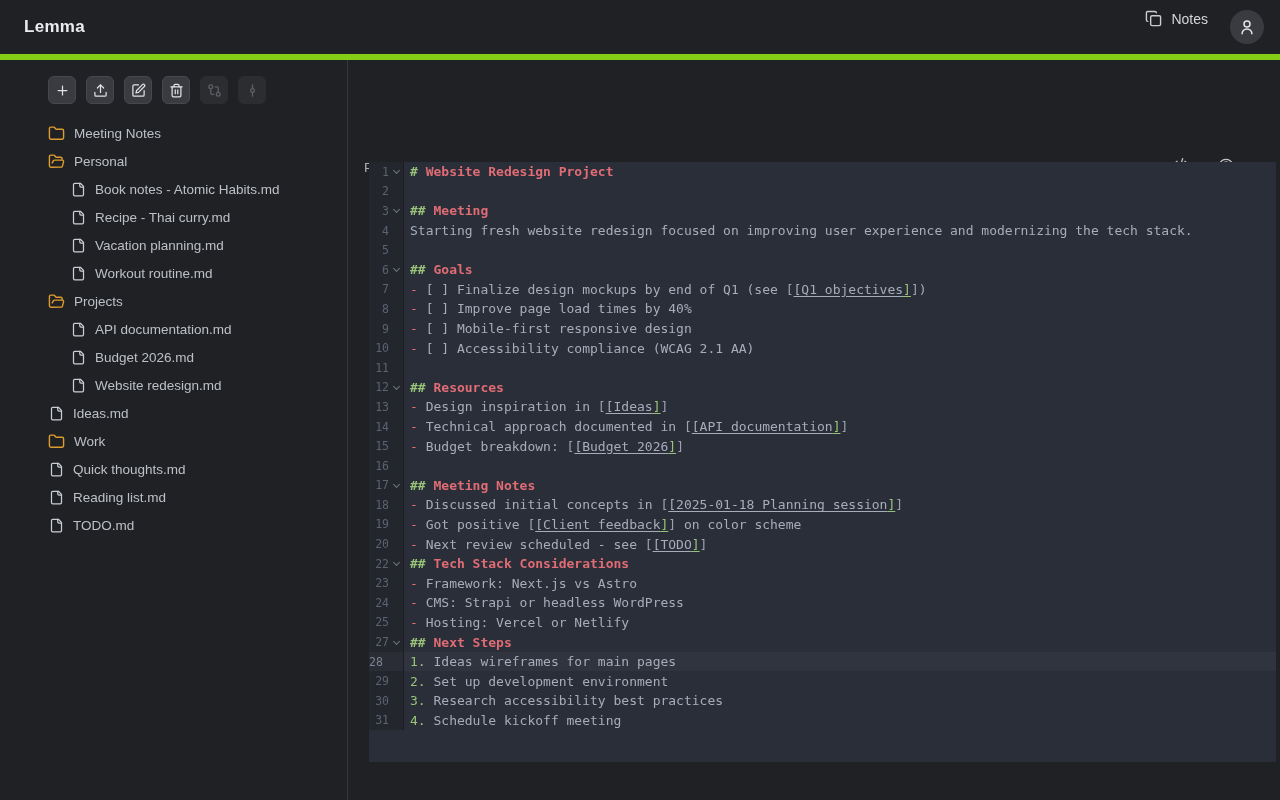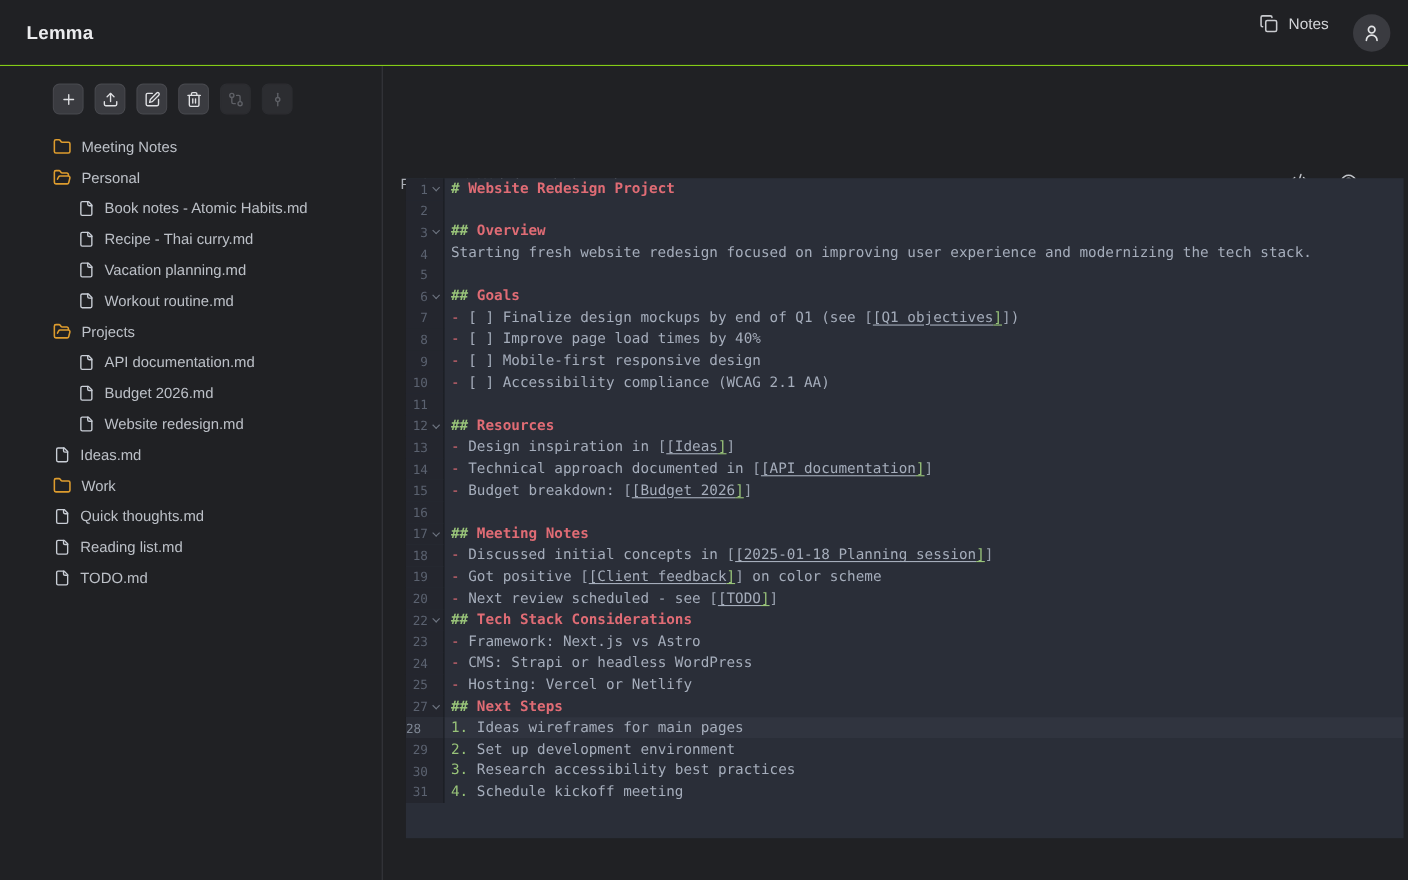--- a/index.html
+++ b/index.html
@@ -5,21 +5,21 @@
   * { margin:0; padding:0; box-sizing:border-box; }
   html,body { width:1280px; height:800px; overflow:hidden; }
   body {
     background:#202124;
     font-family:"Liberation Sans", sans-serif;
     color:#c4c8ce;
   }
   
   .topbar {
     height:60px; display:flex; align-items:center; justify-content:space-between;
-    padding:0 16px 0 24px; border-bottom:1px solid #84cc16; background:#202124;
+    padding:0 16px 0 24px; border-bottom:6px solid #84cc16; background:#202124;
   }
   .app-title { font-size:17px; font-weight:bold; color:#ebecee; letter-spacing:.3px; }
   .topbar-right { display:flex; align-items:flex-start; gap:22px; }
   .nav-btn {
     display:flex; align-items:center; gap:9px; background:none; border:none;
     color:#d3d5d8; font-size:14px; font-family:inherit; cursor:pointer;
   }
   .nav-btn .icn { width:17px; height:17px; color:#c9cbcf; }
   .avatar {
     width:34px; height:34px; border-radius:50%; background:#3a3b40;
@@ -350,21 +350,21 @@
           </span>
           <span class="code"></span>
         </div>
         <div class="line">
           <span class="gut">
             <span class="num">3</span>
             <span class="chev-slot">
               <span class="chev"></span>
             </span>
           </span>
-          <span class="code"><span class="t-hmark">## </span><span class="t-heading">Overview</span></span>
+          <span class="code"><span class="t-hmark">## </span><span class="t-heading">Meeting</span></span>
         </div>
         <div class="line">
           <span class="gut">
             <span class="num">4</span>
             <span class="chev-slot"></span>
           </span>
           <span class="code"><span class="t-text">Starting fresh website redesign focused on improving user experience and modernizing the tech stack.</span></span>
         </div>
         <div class="line">
           <span class="gut">

